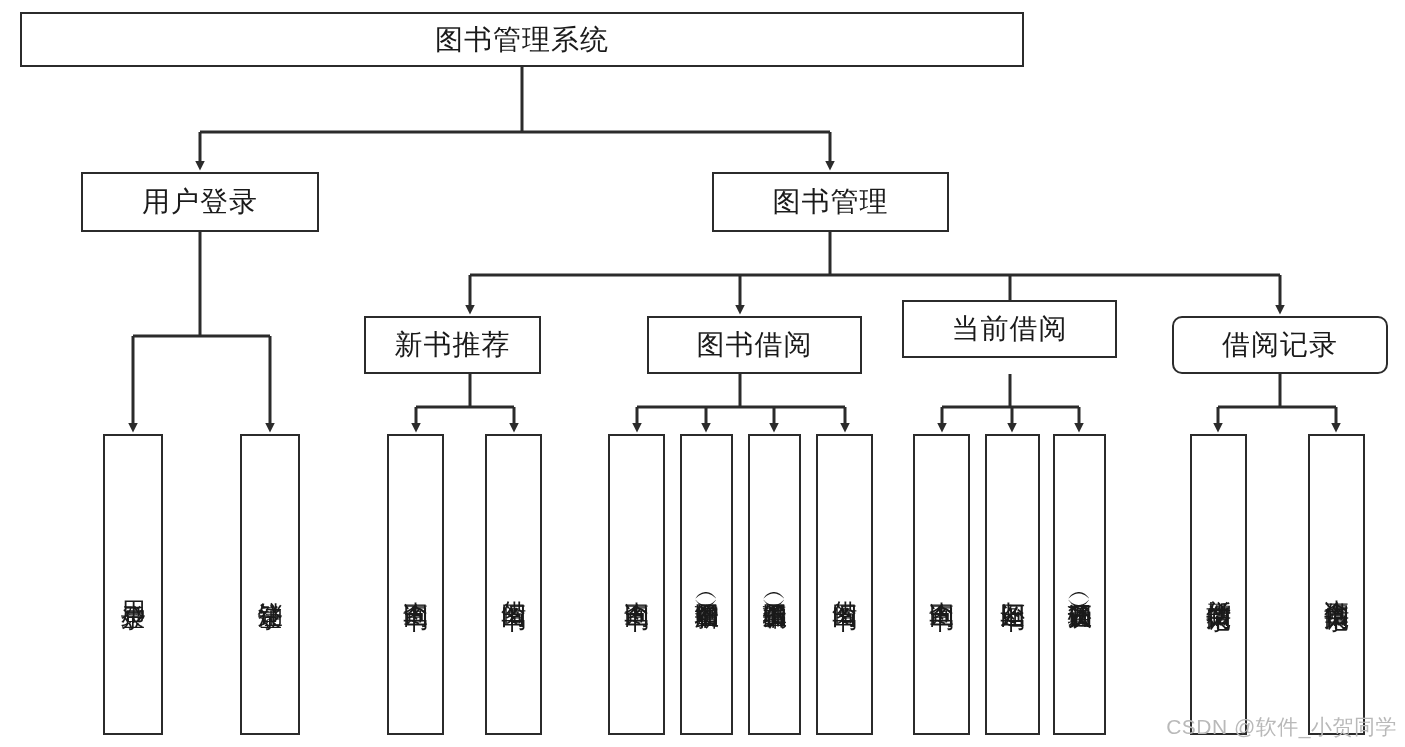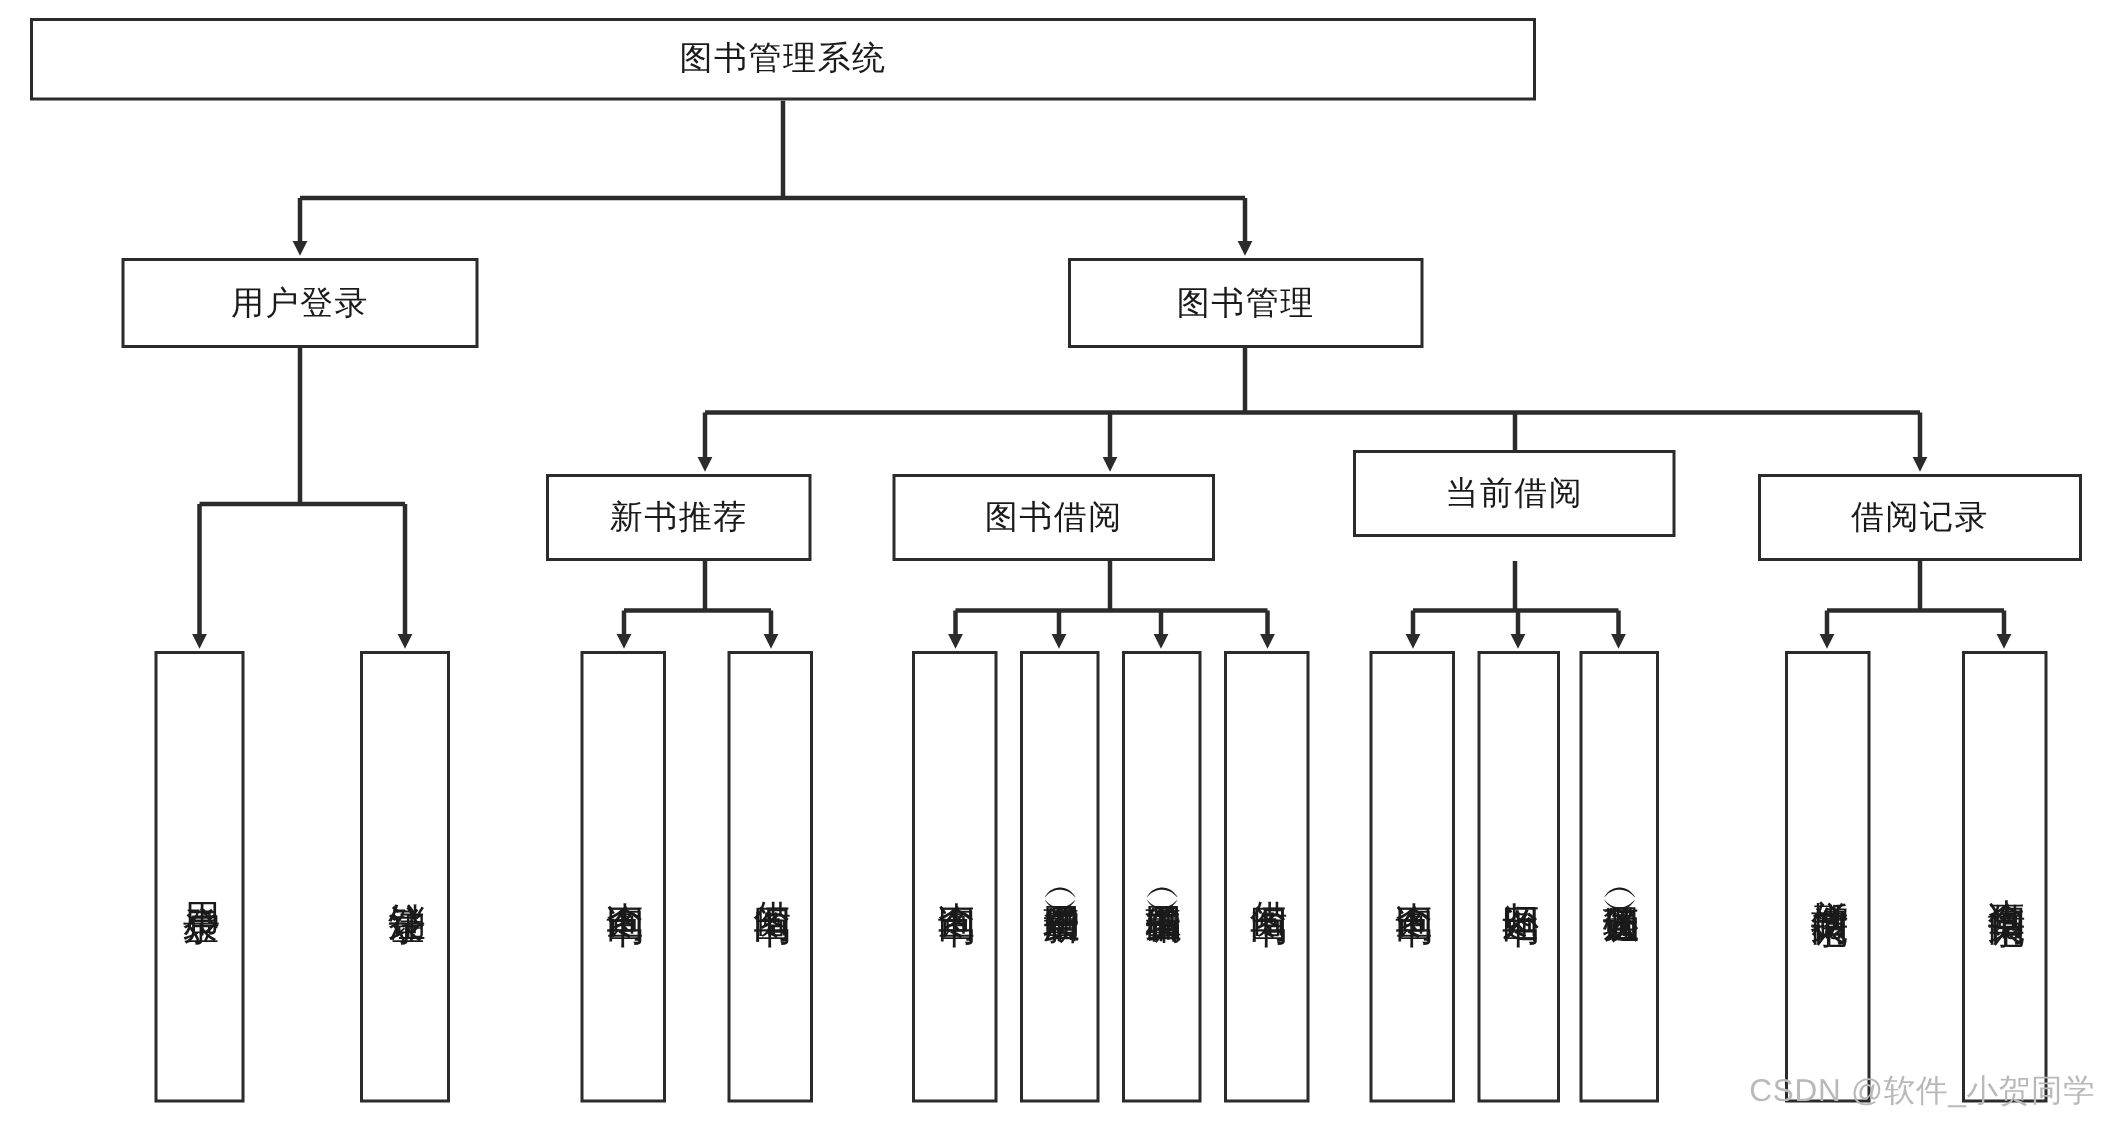--- a/index.html
+++ b/index.html
@@ -30,21 +30,21 @@
     box-sizing: border-box;
     border: 2.5px solid #2b2b2b;
     background: #ffffff;
     display: flex;
     align-items: center;
     justify-content: center;
     color: #1a1a1a;
     overflow: hidden;
   }
   .node-h {
-    font-size: 22px;
+    font-size: 28px;
     letter-spacing: 1px;
     line-height: 1.2;
     white-space: nowrap;
   }
   .node-v {
     writing-mode: vertical-rl;
     text-orientation: upright;
     font-size: 25px;
     line-height: 1.18;
     letter-spacing: 2px;
@@ -128,27 +128,27 @@
   <div class="node node-h" style="left:81px;top:172px;width:238px;height:60px;">
     <span>用户登录</span>
   </div>
   <div class="node node-h" style="left:712px;top:172px;width:237px;height:60px;">
     <span>图书管理</span>
   </div>
 
   <div class="node node-h" style="left:364px;top:316px;width:177px;height:58px;">
     <span>新书推荐</span>
   </div>
-  <div class="node node-h" style="left:595px;top:316px;width:215px;height:58px;">
+  <div class="node node-h" style="left:647px;top:316px;width:215px;height:58px;">
     <span>图书借阅</span>
   </div>
   <div class="node node-h" style="left:902px;top:300px;width:215px;height:58px;">
     <span>当前借阅</span>
   </div>
-  <div class="node node-h" style="left:1172px;top:316px;width:216px;height:58px;">
+  <div class="node node-h" style="left:1172px;top:316px;width:216px;height:58px;border-radius:10px;">
     <span>借阅记录</span>
   </div>
 
   <div class="node" style="left:103px;top:434px;width:60px;height:301px;">
     <span class="node-v">用户登录</span>
   </div>
   <div class="node" style="left:240px;top:434px;width:60px;height:301px;">
     <span class="node-v">注销登录</span>
   </div>
 

